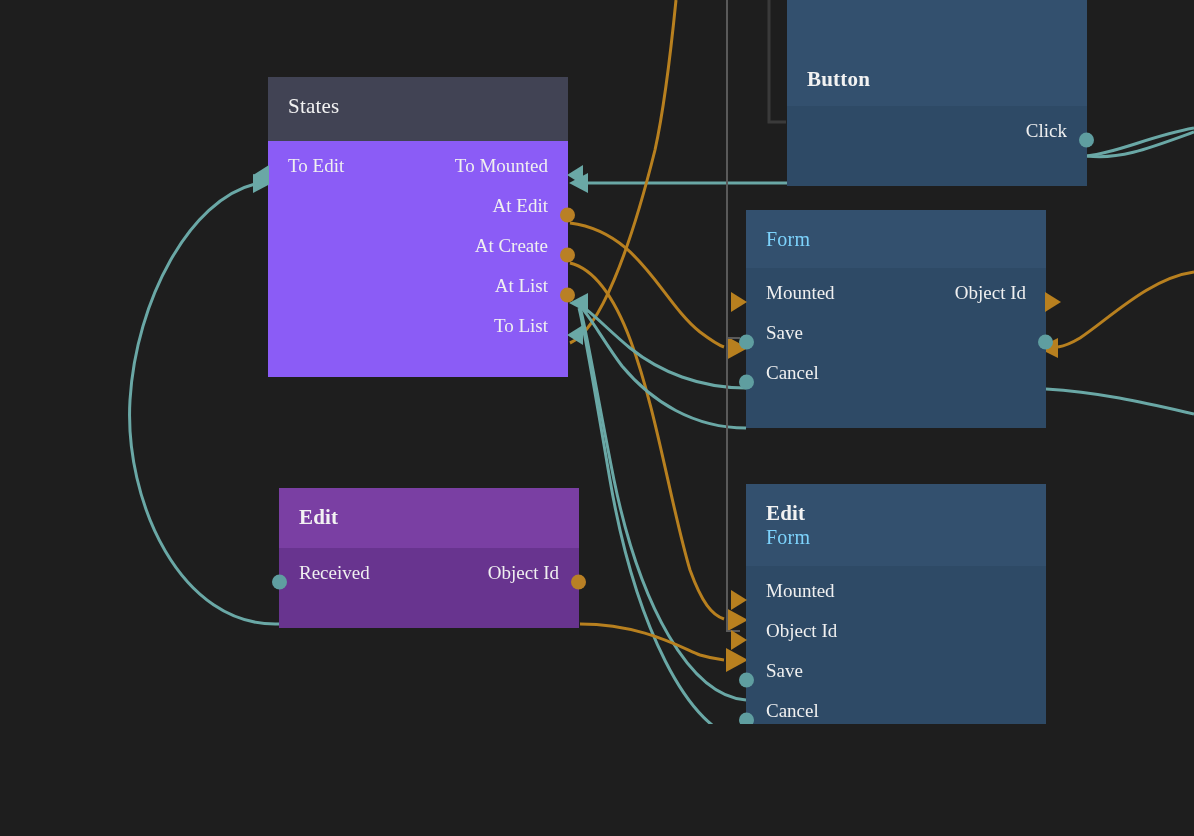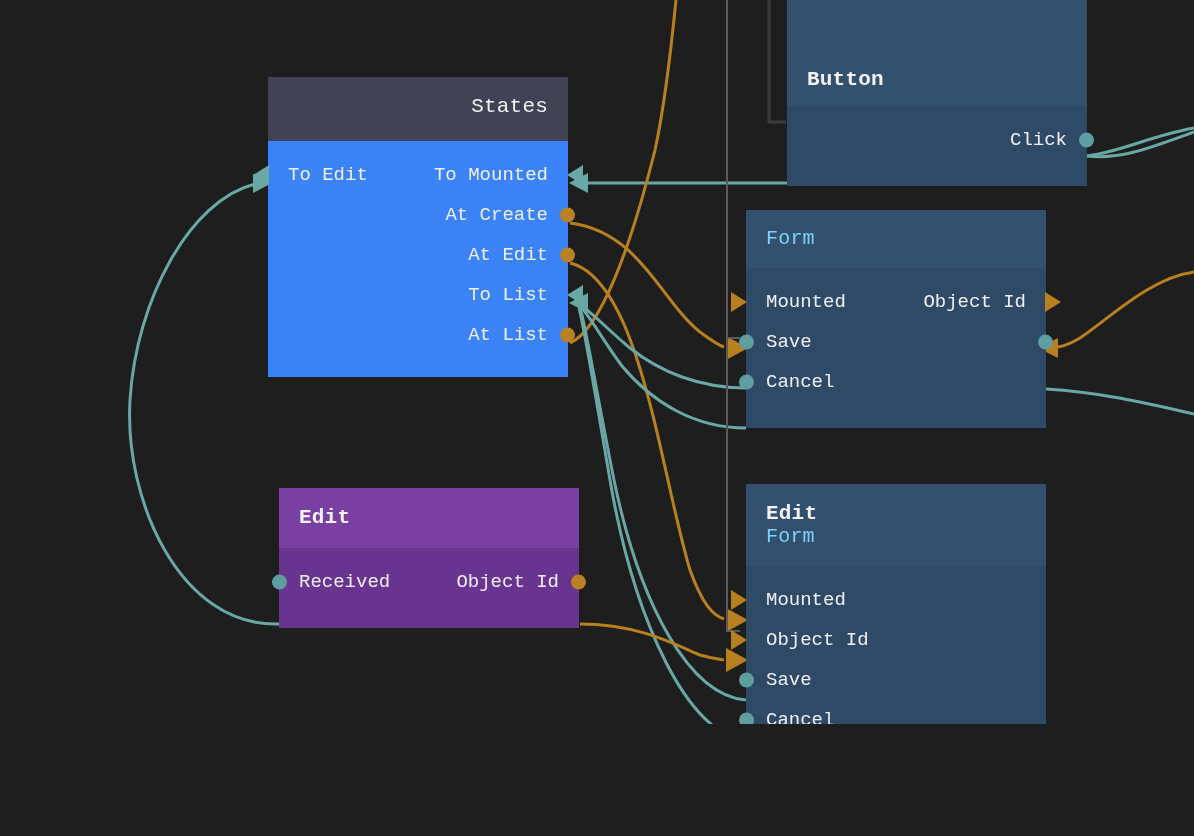--- a/index.html
+++ b/index.html
@@ -6,21 +6,21 @@
     margin: 0;
     padding: 0;
     background: #1e1e1e;
   }
   #canvas {
     position: relative;
     width: 1194px;
     height: 724px;
     background: #1e1e1e;
     overflow: hidden;
-    font-family: Liberation Mono, monospace;
+    font-family: Liberation Serif, serif;
   }
   
   #edges {
     position: absolute;
     left: 0; top: 0;
     width: 1194px; height: 836px;
     pointer-events: none;
   }
   
   #brackets {
@@ -51,21 +51,20 @@
     letter-spacing: 0.2px;
   }
   .node-body {
     position: relative;
     padding: 12px 0 18px 0;
   }
   .port-row {
     position: relative;
     height: 40px;
     display: flex;
-    align-items: center;
   }
   .port-label {
     font-size: 19px;
     color: #f0f0f0;
     white-space: nowrap;
   }
   .port-label.left  { margin-left: 20px; }
   .port-label.right { margin-left: auto; margin-right: 20px; }
   .port-spacer { flex: 1 1 auto; }
 
@@ -90,21 +89,21 @@
     border-top: 10px solid transparent;
     border-bottom: 10px solid transparent;
   }
   .port-arrow.teal.on-left   { left: -15px;  border-right: 16px solid #6aa8a6; }
   .port-arrow.orange.on-left { left: -15px;  border-left: 16px solid #b8801f; border-right: none; }
   .port-arrow.teal.on-right  { right: -15px; border-right: 16px solid #6aa8a6; }
   .port-arrow.orange.on-right{ right: -15px; border-right: 16px solid #b8801f; }
 
   
   .node.states  .node-header { background: #414354; }
-  .node.states  .node-body   { background: #3b82f6; }
+  .node.states  .node-body   { background: #8b5cf6; }
   .node.blue    .node-header { background: #33506e; }
   .node.blue    .node-body   { background: #2e4a66; }
   .node.purple  .node-header { background: #7a3fa3; }
   .node.purple  .node-body   { background: #68348f; }
 </style>
 </head>
 <body>
 
 <div id="canvas">
 
@@ -167,50 +166,50 @@
     <div class="node-body" style="padding-top:14px; padding-bottom:26px;">
       <div class="port-row">
         <span class="port-spacer"></span>
         <span class="port-label right">Click</span>
         <span class="port-dot teal on-right"></span>
       </div>
     </div>
   </div>
 
   <div class="node states" style="left:268px; top:77px; width:300px;">
-    <div class="node-header" style="padding-bottom:22px;text-align:right;">
+    <div class="node-header" style="padding-bottom:22px;">
       <div class="node-title">States</div>
     </div>
     <div class="node-body" style="padding-top:14px; padding-bottom:22px;">
       <div class="port-row">
         <span class="port-arrow teal on-left"></span>
         <span class="port-label left">To Edit</span>
         <span class="port-spacer"></span>
         <span class="port-label right">To Mounted</span>
         <span class="port-arrow teal on-right"></span>
       </div>
       <div class="port-row">
         <span class="port-spacer"></span>
+        <span class="port-label right">At Edit</span>
+        <span class="port-dot orange on-right"></span>
+      </div>
+      <div class="port-row">
+        <span class="port-spacer"></span>
         <span class="port-label right">At Create</span>
         <span class="port-dot orange on-right"></span>
       </div>
       <div class="port-row">
         <span class="port-spacer"></span>
-        <span class="port-label right">At Edit</span>
+        <span class="port-label right">At List</span>
         <span class="port-dot orange on-right"></span>
       </div>
       <div class="port-row">
         <span class="port-spacer"></span>
         <span class="port-label right">To List</span>
         <span class="port-arrow teal on-right"></span>
-      </div>
-      <div class="port-row">
-        <span class="port-spacer"></span>
-        <span class="port-label right">At List</span>
-        <span class="port-dot orange on-right"></span>
       </div>
     </div>
   </div>
 
   <div class="node blue" style="left:746px; top:210px; width:300px;">
     <div class="node-header" style="padding-bottom:18px;">
       <div class="node-subtitle">Form</div>
     </div>
     <div class="node-body" style="padding-top:14px; padding-bottom:26px;">
       <div class="port-row">

